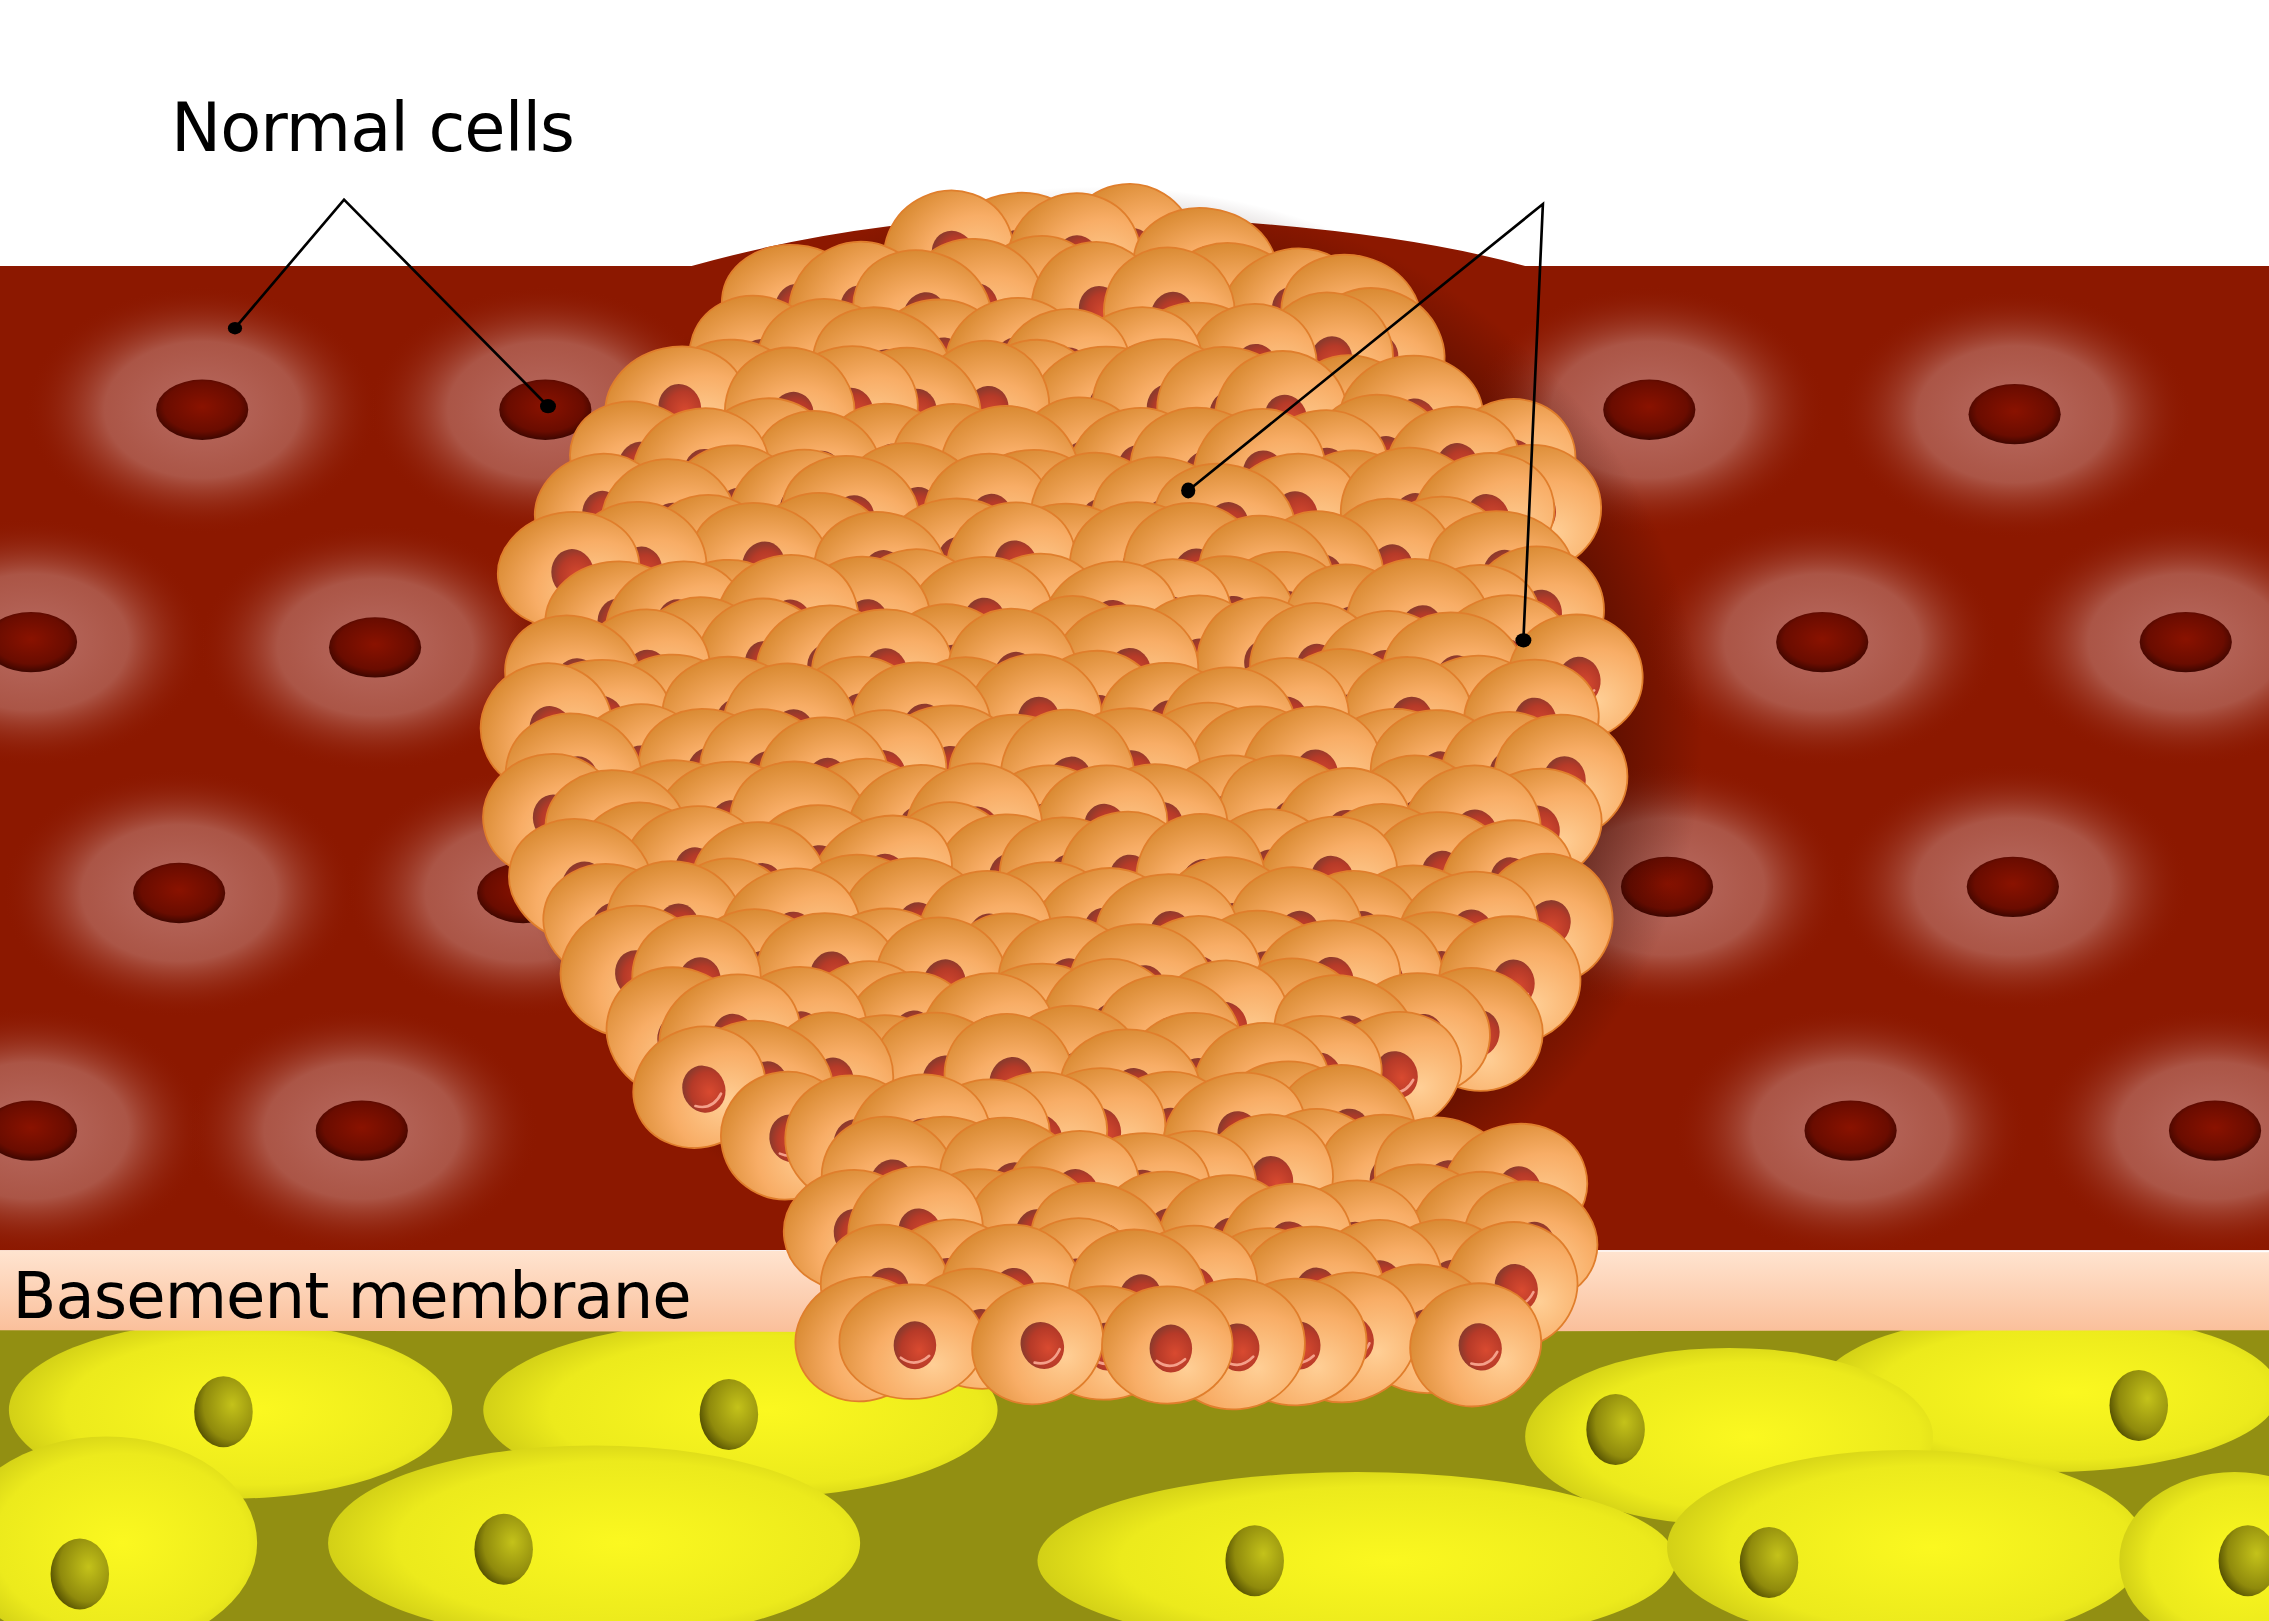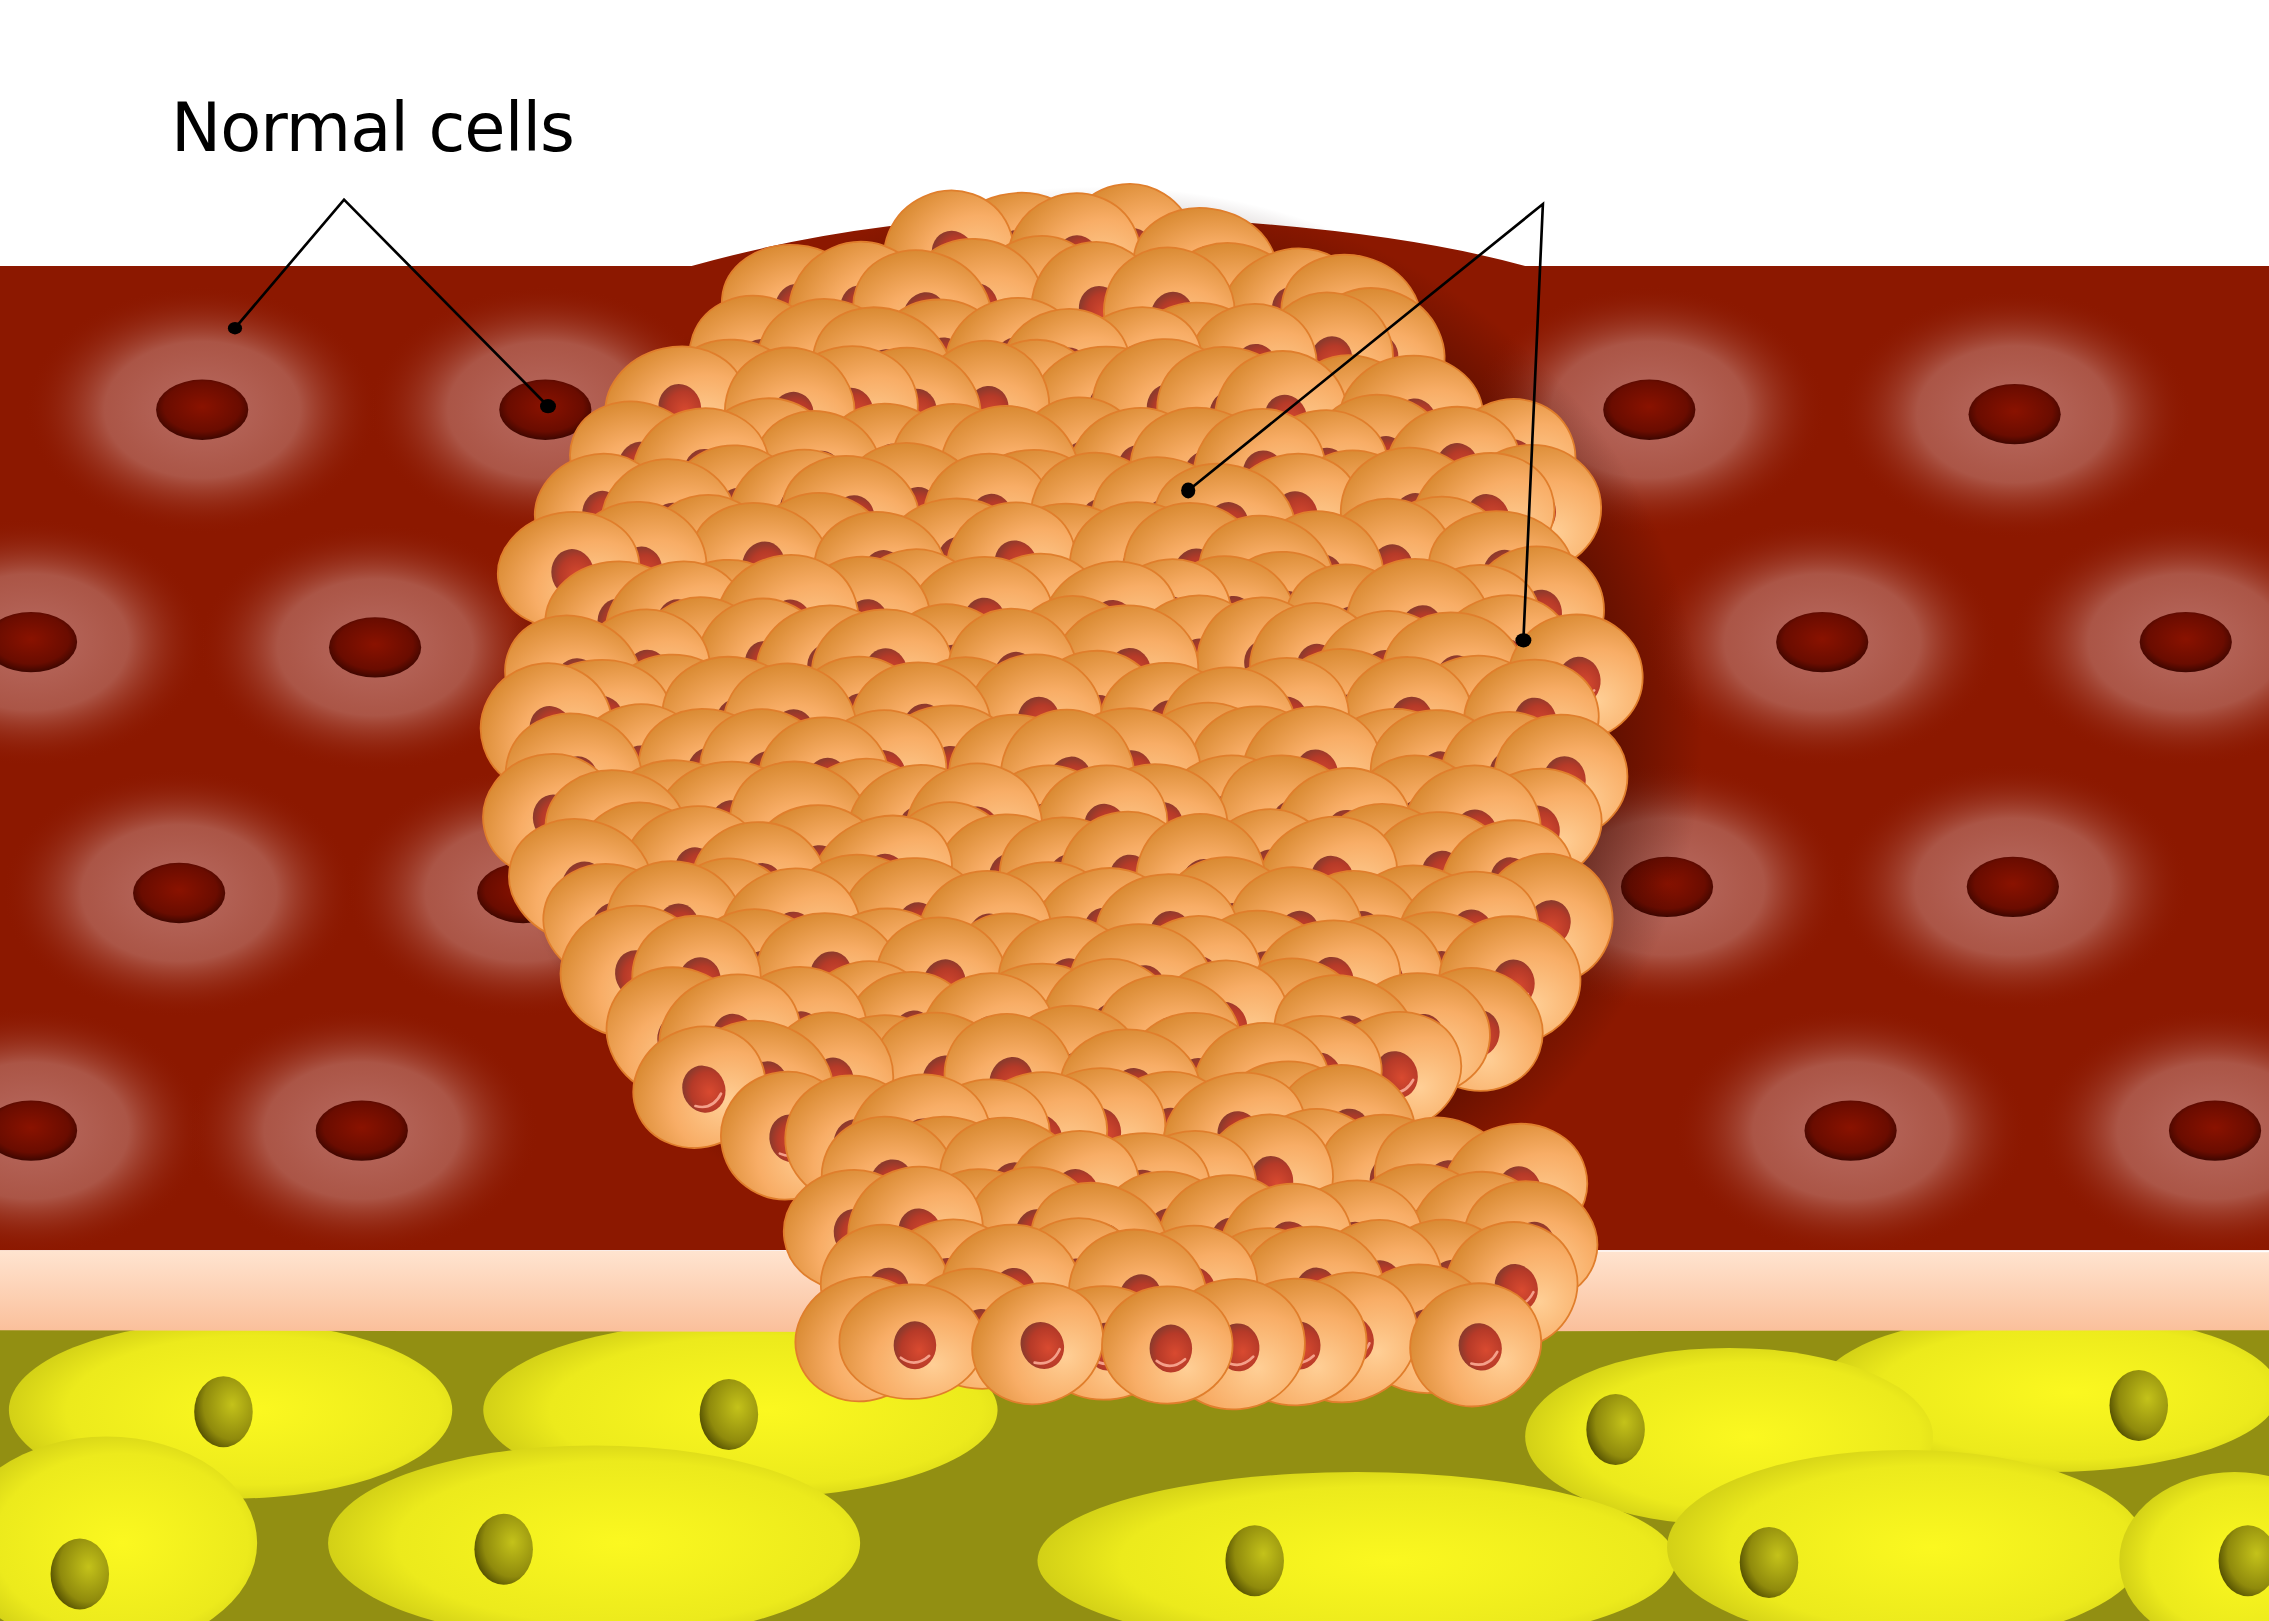--- a/index.html
+++ b/index.html
@@ -1626,14 +1626,15 @@
     </g>
     <g fill="#000">
       <ellipse cx="265" cy="370" rx="8" ry="7"></ellipse>
       <ellipse cx="618" cy="458" rx="9" ry="8"></ellipse>
       <ellipse cx="1340" cy="553" rx="8" ry="9"></ellipse>
       <ellipse cx="1718" cy="722" rx="9" ry="8"></ellipse>
     </g>
   </svg>
 
   <div class="label" id="label-normal">Normal cells</div>
+  <div class="label" id="label-basement">Basement membrane</div>
 </div>
 
 
 </body></html>

